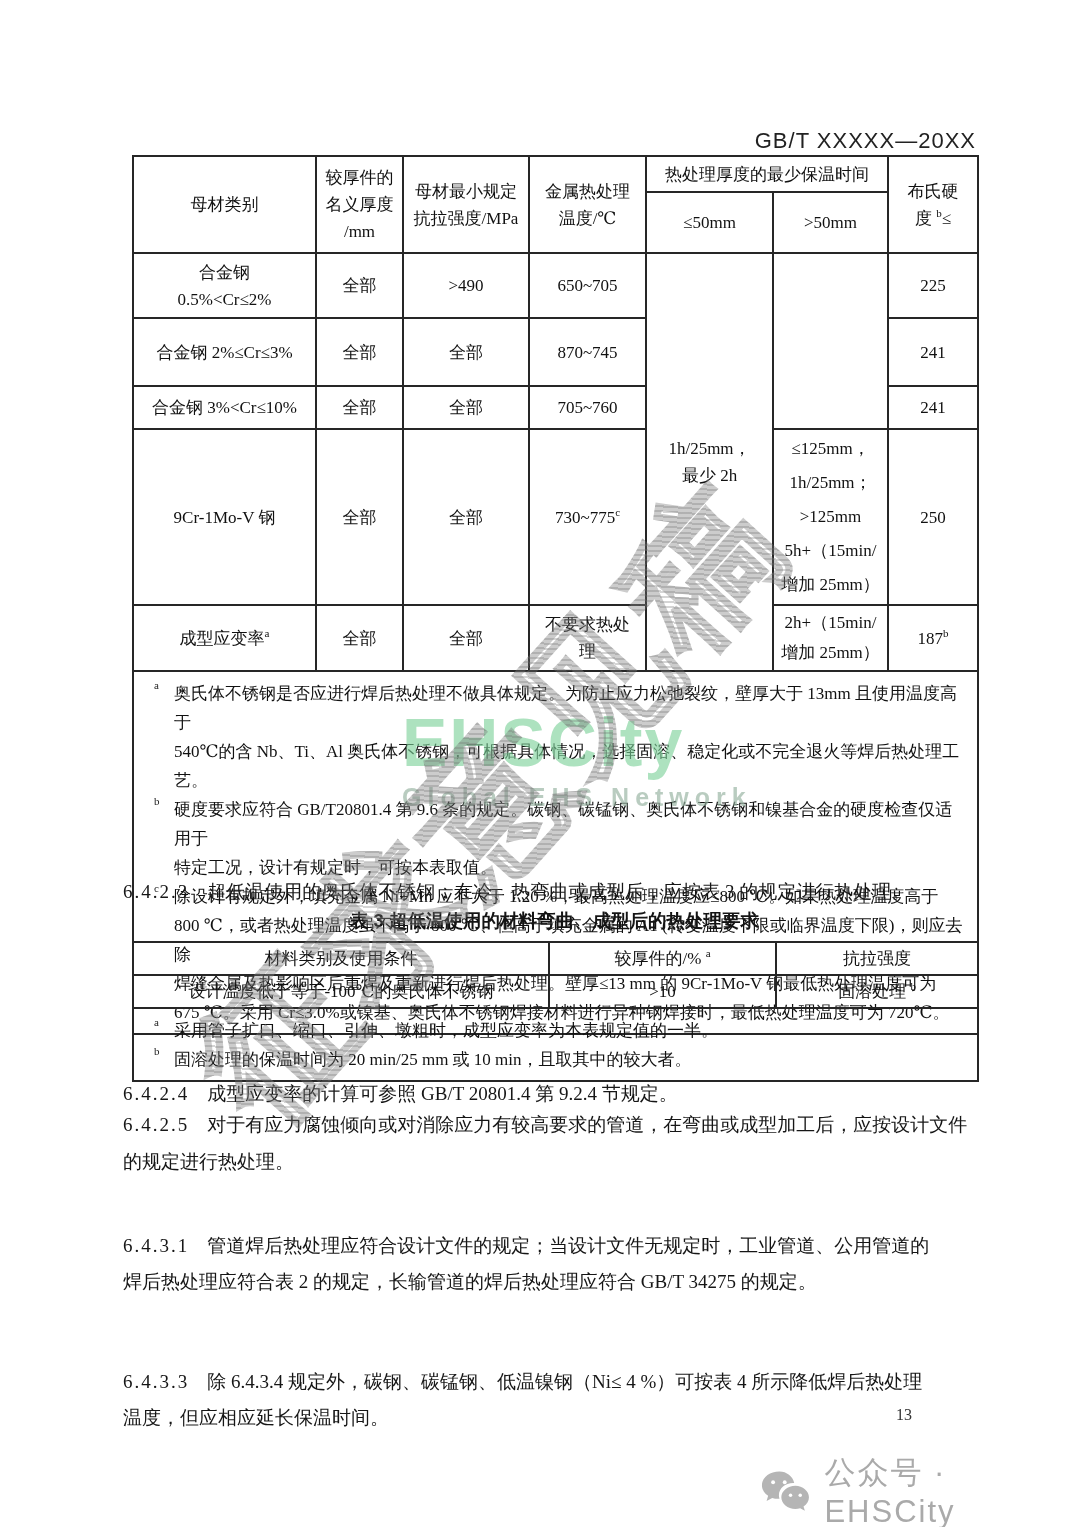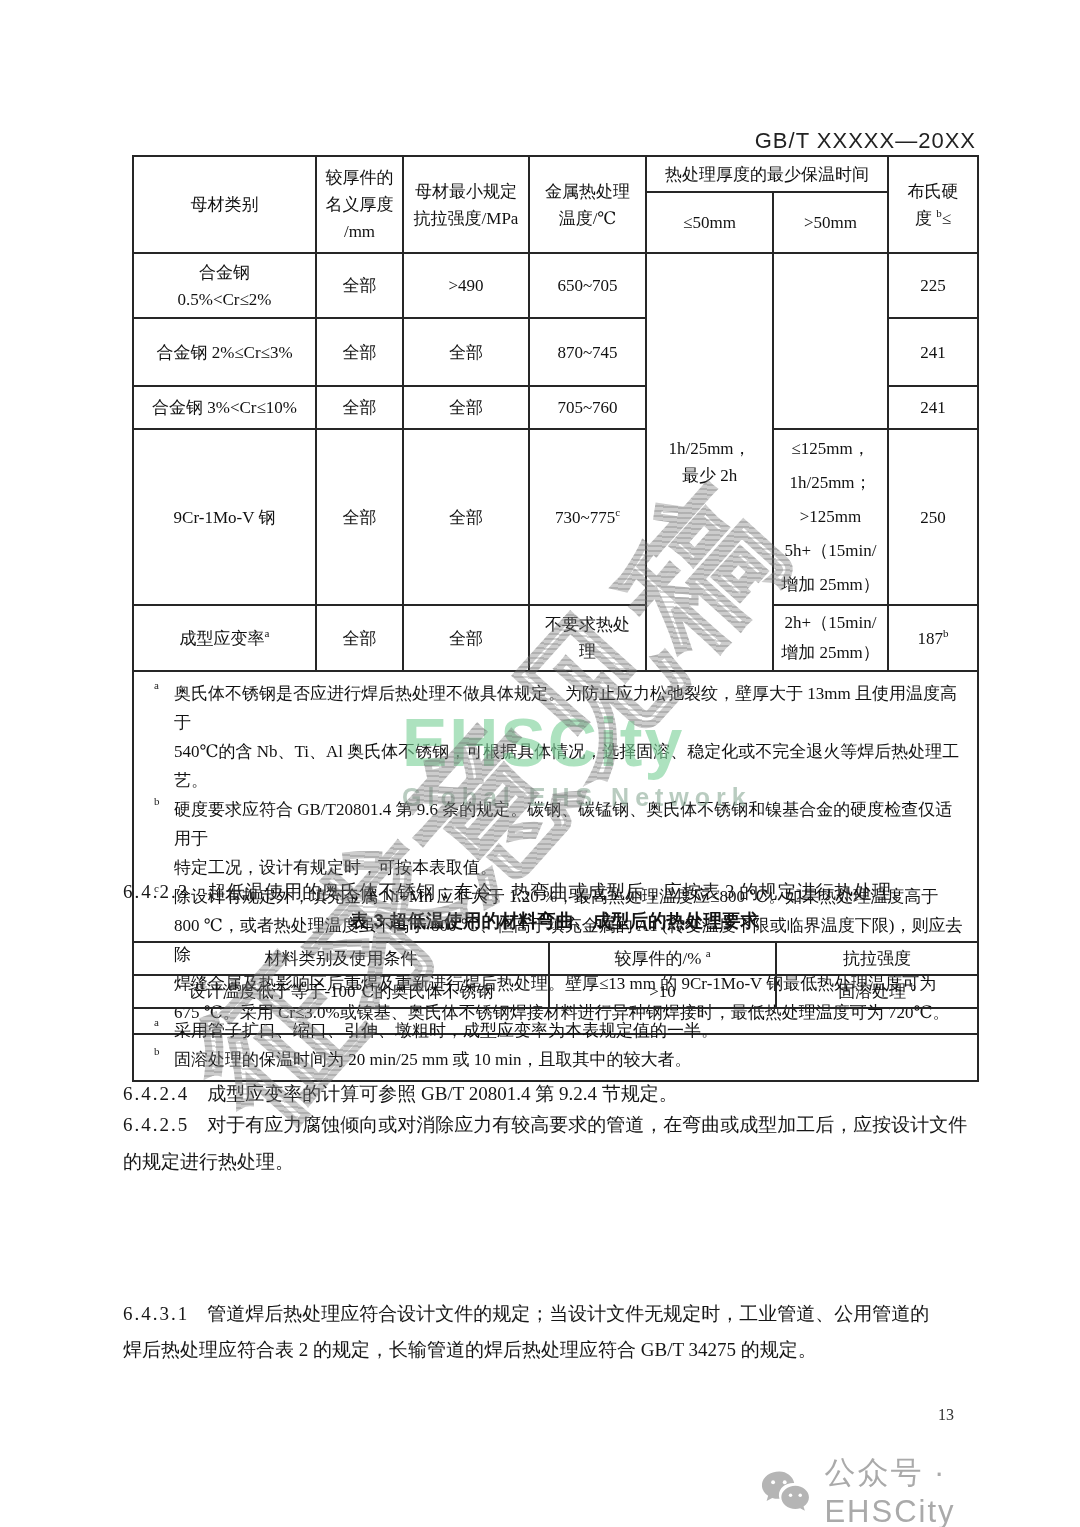--- a/index.html
+++ b/index.html
@@ -24,21 +24,21 @@
   .t .fnbox{text-align:left;vertical-align:top;padding:7px 10px 6px 14px;line-height:29px;font-size:17px;}
   .fn{position:relative;padding-left:26px;}
   .fn sup{position:absolute;left:6px;top:6px;font-size:11px;color:#222;}
   
   .para{position:absolute;left:123px;width:860px;font-size:19px;line-height:36px;color:#161616;}
   .para .num{font-family:Liberation Serif, serif;letter-spacing:2px;margin-right:18px;margin-top:12px;}
   .heading{font-family:"Liberation Sans","DejaVu Sans",sans-serif;font-weight:bold;}
   .t3-title{position:absolute;left:132px;width:845px;top:908px;text-align:center;
     font-family:"Liberation Sans","DejaVu Sans",sans-serif;font-weight:bold;font-size:18.5px;color:#141414;}
   
-  .page-num{position:absolute;top:1406px;left:938px;font-size:16px;color:#333;}
+  .page-num{position:absolute;top:1406px;left:896px;font-size:16px;color:#333;}
   .footer{position:absolute;top:1452px;left:760px;display:flex;align-items:center;gap:14px;}
   .footer .label{font-family:"Liberation Sans","DejaVu Sans",sans-serif;font-size:31px;color:#aaaaaa;letter-spacing:2px;}
   
   .wm-draft{
     position:absolute;left:90px;top:720px;width:810px;height:170px;z-index:6;pointer-events:none;
     font-family:"Liberation Sans","DejaVu Sans",sans-serif;font-weight:700;font-size:150px;line-height:160px;
     letter-spacing:8px;text-align:center;transform:rotate(-48deg);
     color:transparent;-webkit-text-stroke:2.5px rgba(115,115,115,0.36);
     background:repeating-linear-gradient(52deg,rgba(115,115,115,0.30) 0 2px,rgba(255,255,255,0) 2px 5px);
     -webkit-background-clip:text;background-clip:text;
@@ -180,23 +180,27 @@
     </tbody>
   </table>
 
   <div class="para" style="top:1076px">
     <span class="num">6.4.2.4</span><span>成型应变率的计算可参照 GB/T 20801.4 第 9.2.4 节规定。</span>
   </div>
   <div class="para" style="top:1106px;line-height:37px">
     <span class="num">6.4.2.5</span><span class="pre">对于有应力腐蚀倾向或对消除应力有较高要求的管道，在弯曲或成型加工后，应按设计文件
 的规定进行热处理。</span>
   </div>
-  <div class="para" style="top:1296px">
+  <div class="para" style="top:1228px">
     <span class="num">6.4.3.1</span><span class="pre">管道焊后热处理应符合设计文件的规定；当设计文件无规定时，工业管道、公用管道的
 焊后热处理应符合表 2 的规定，长输管道的焊后热处理应符合 GB/T 34275 的规定。</span>
+  </div>
+  <div class="para" style="top:1364px">
+    <span class="num">6.4.3.3</span><span class="pre">除 6.4.3.4 规定外，碳钢、碳锰钢、低温镍钢（Ni≤ 4 %）可按表 4 所示降低焊后热处理
+温度，但应相应延长保温时间。</span>
   </div>
 
   <div class="page-num">13</div>
 
   <div class="footer">
     <svg class="wechat-icon" viewBox="0 0 52 44" xmlns="http://www.w3.org/2000/svg">
       <g fill="#b5b5b5">
         <path d="M20 2C10 2 2 8.3 2 16.1c0 4.4 2.5 8.3 6.4 10.9l-1.6 5.2 5.8-3.1c1.9.6 3.9 1 6 1 .5 0 1 0 1.5-.1-.4-1.2-.6-2.4-.6-3.7 0-7 6.6-12.6 14.7-12.6h1.1C33.8 7 27.6 2 20 2z"></path>
         <circle cx="13.5" cy="13" r="2" fill="#ffffff"></circle>
         <circle cx="25.5" cy="13" r="2" fill="#ffffff"></circle>

